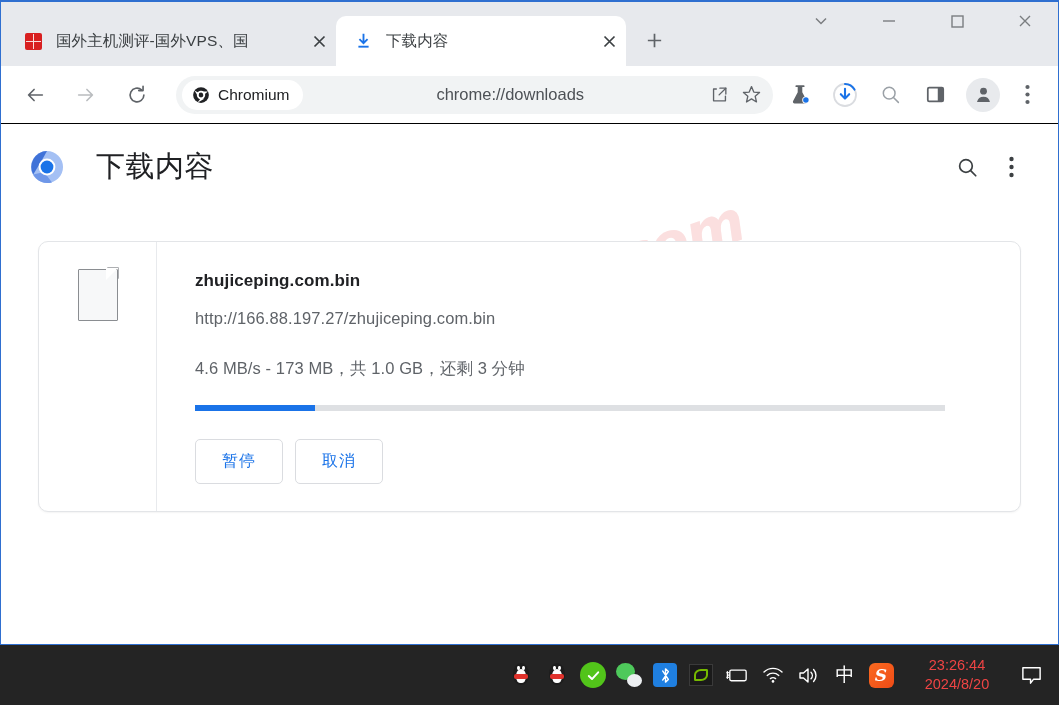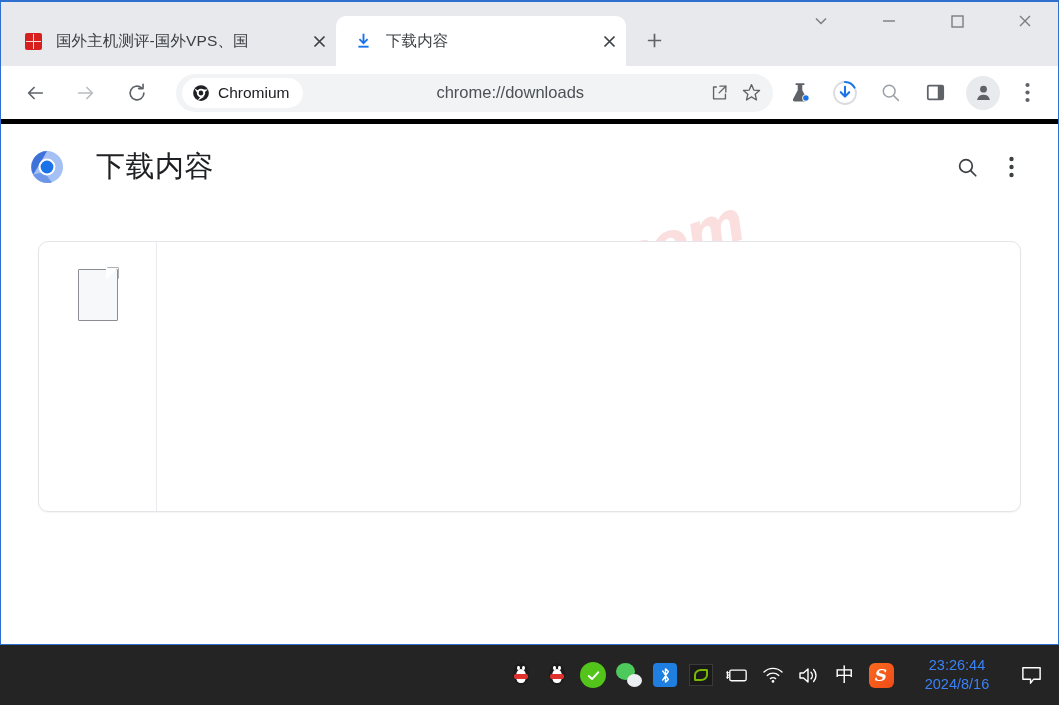--- a/index.html
+++ b/index.html
@@ -106,21 +106,21 @@
     cursor: pointer;
   }
 
   
   #toolbar {
     position: relative;
     height: 58px;
     background: #ffffff;
     display: flex; align-items: center;
     padding: 0 14px 0 18px;
-    border-bottom: 5px solid #000000;
+    border-bottom: 1px solid #000000;
   }
   .nav-btn {
     width: 34px; height: 34px;
     margin-right: 17px;
     display: flex; align-items: center; justify-content: center;
     color: #5f6368;
     border-radius: 50%;
     cursor: pointer;
   }
   #omnibox {
@@ -335,21 +335,21 @@
   }
   .tray-icon {
     width: 36px; height: 60px;
     display: flex; align-items: center; justify-content: center;
     cursor: pointer;
     flex: 0 0 36px;
   }
   #clock {
     width: 96px;
     text-align: center;
-    color: #3b82f6;
+    color: #ef4444;
     font-size: 14.5px;
     line-height: 19px;
     cursor: pointer;
     margin: 0 4px 0 10px;
     font-family: "Liberation Sans", sans-serif;
   }
   #notif-btn {
     width: 44px; height: 60px;
     display: flex; align-items: center; justify-content: center;
     color: #ffffff;
@@ -608,20 +608,32 @@
           <circle cx="2.5" cy="19" r="2.2" fill="#3c4043"></circle>
         </svg>
       </span>
     </div>
 
 
     <div id="download-card">
       <div id="file-icon-col">
         <span class="file-glyph"></span>
       </div>
+      <div id="file-info">
+        <div id="file-name">zhujiceping.com.bin</div>
+        <div id="file-url">http://166.88.197.27/zhujiceping.com.bin</div>
+        <div id="file-status">4.6 MB/s - 173 MB，共 1.0 GB，还剩 3 分钟</div>
+        <div id="progress-track">
+          <div id="progress-fill" style="width: 16%;"></div>
+        </div>
+        <div id="action-row">
+          <button class="action-btn">暂停</button>
+          <button class="action-btn">取消</button>
+        </div>
+      </div>
     </div>
 
   </div>
 
   <div id="desktop-edge"></div>
 </div>
 
 <div id="taskbar">
 
   <div class="tray-icon">
@@ -691,21 +703,21 @@
   </div>
   <div class="tray-icon">
     <span class="ime-cn">中</span>
   </div>
   <div class="tray-icon">
     <span class="sogou-tray">S</span>
   </div>
 
   <div id="clock">
     <div>23:26:44</div>
-    <div>2024/8/16</div>
+    <div>2024/8/20</div>
   </div>
 
   <div id="notif-btn">
     <svg width="23" height="23" viewBox="0 0 24 24" aria-hidden="true">
       <path d="M3 4 H21 V16 H14 L11 20 L11 16 H3 Z" stroke="#ffffff" stroke-width="1.5" fill="none" stroke-linejoin="round"></path>
     </svg>
   </div>
 </div>
 
 </body></html>

